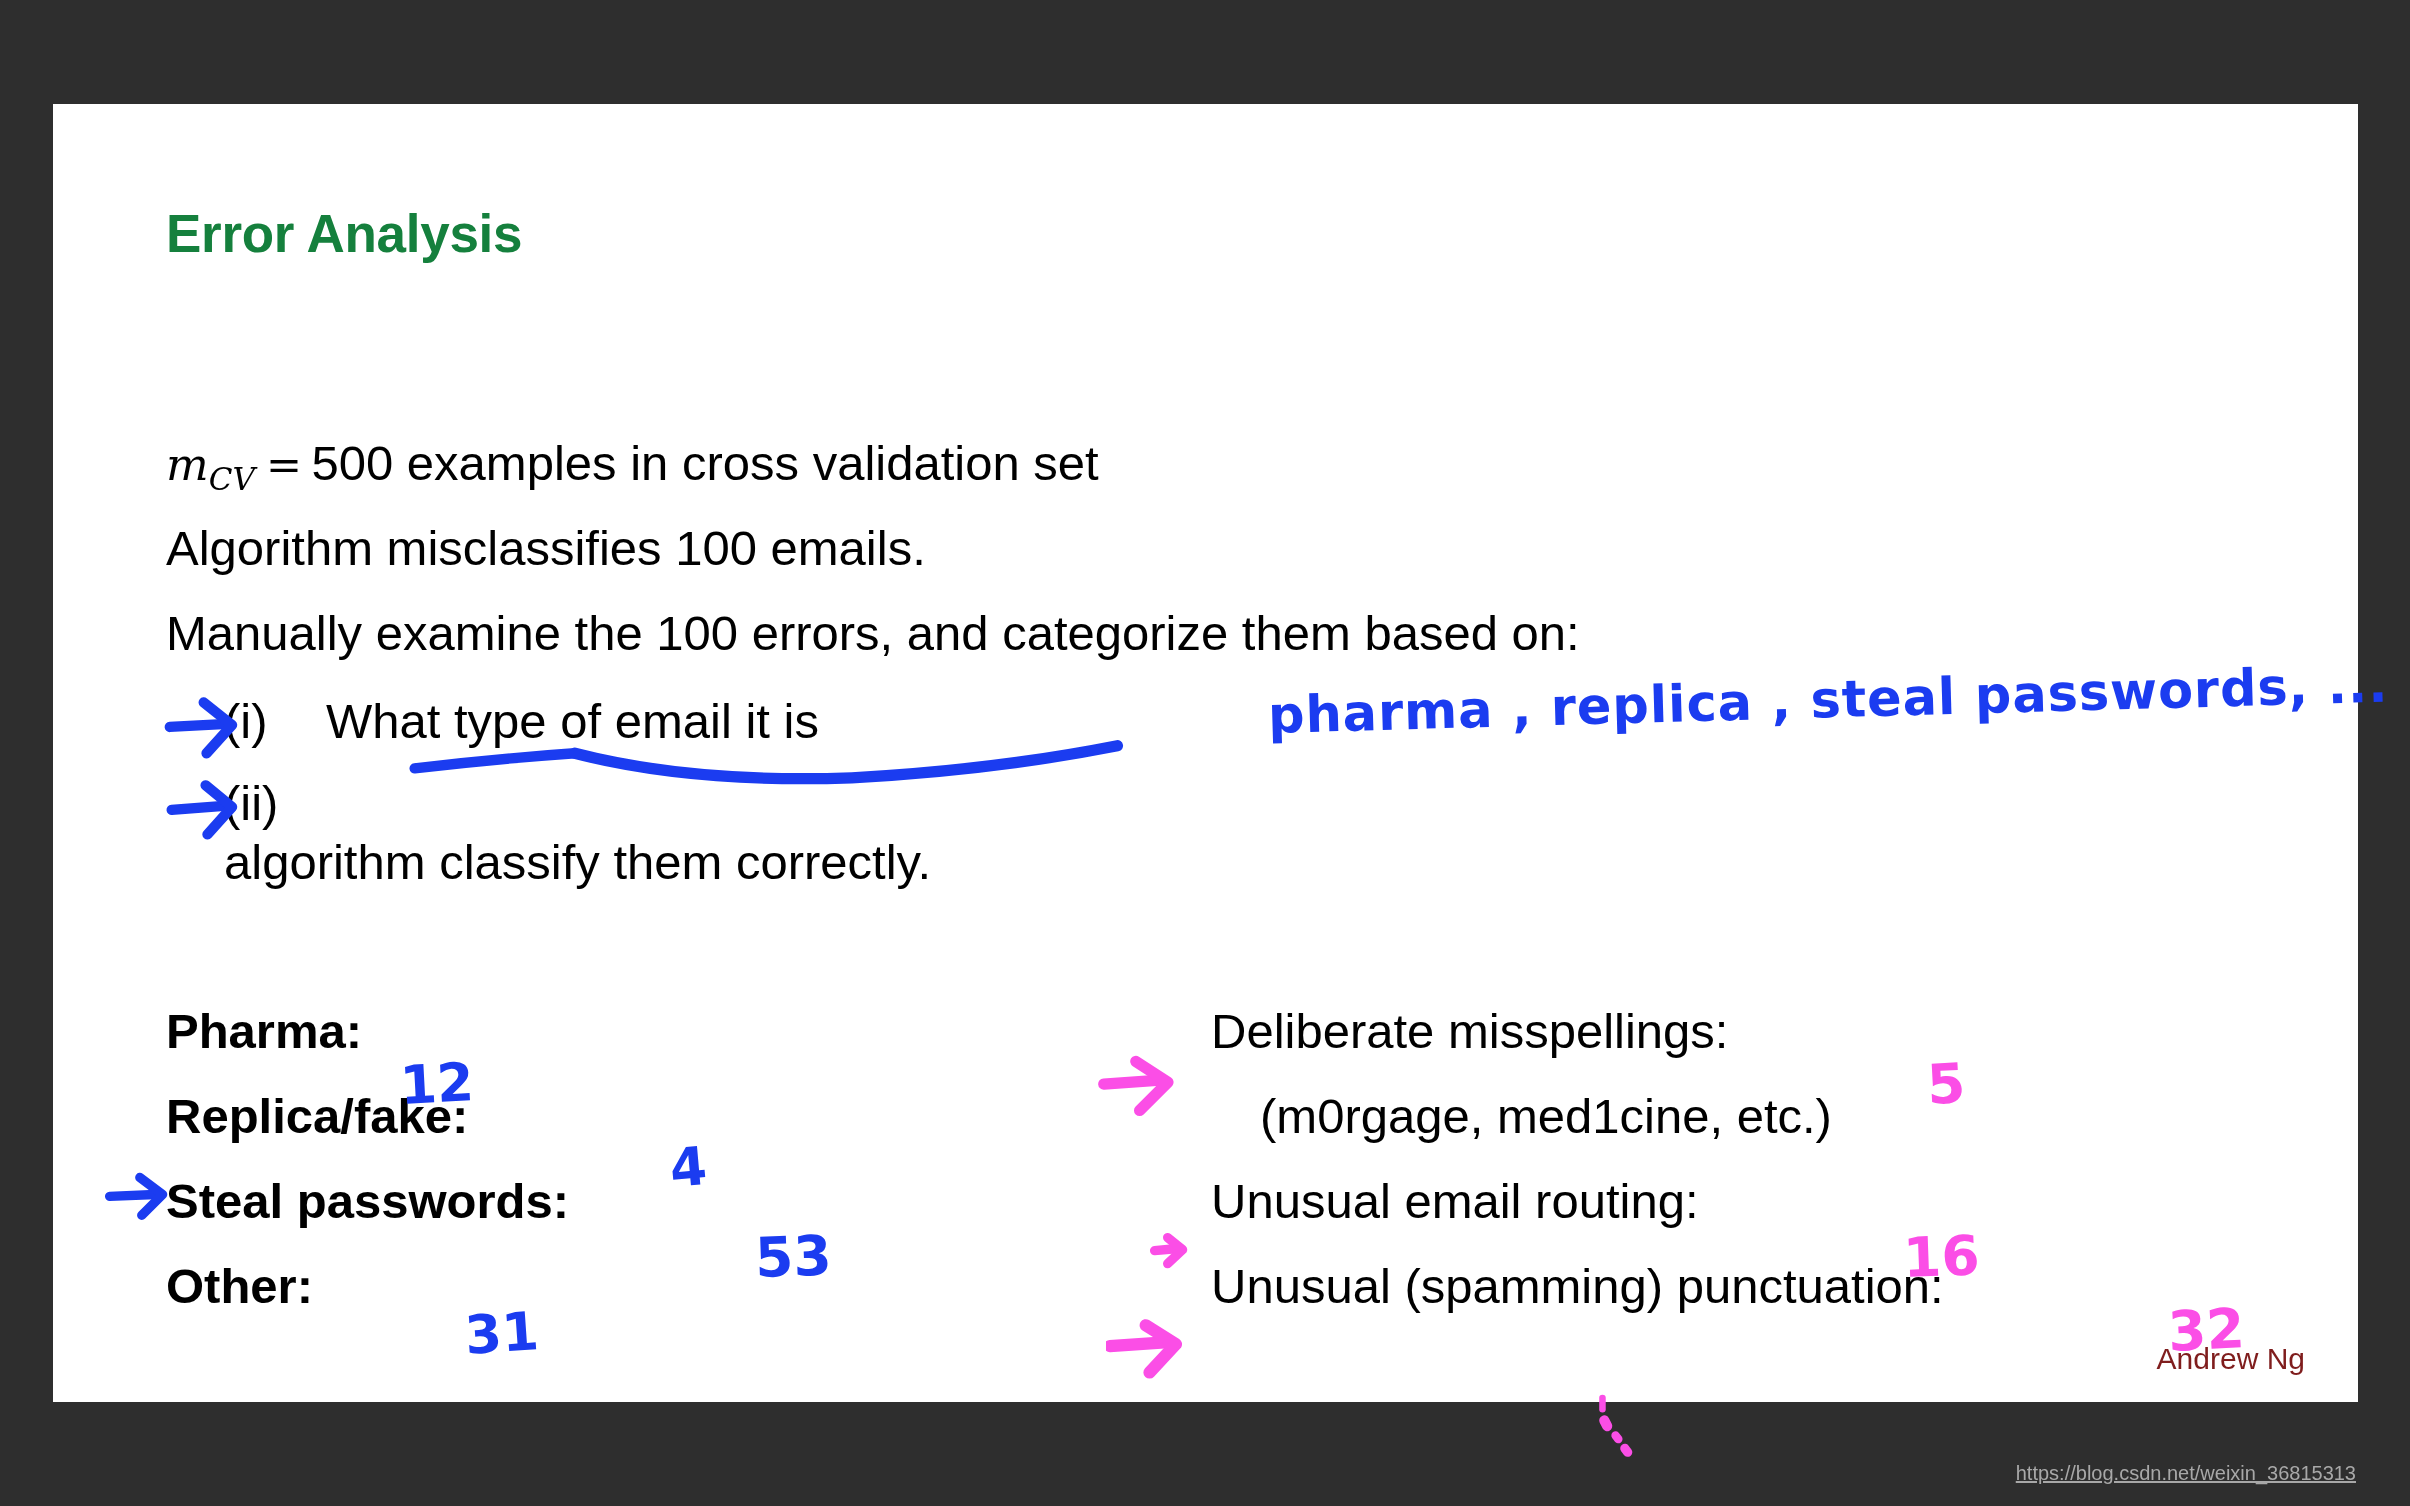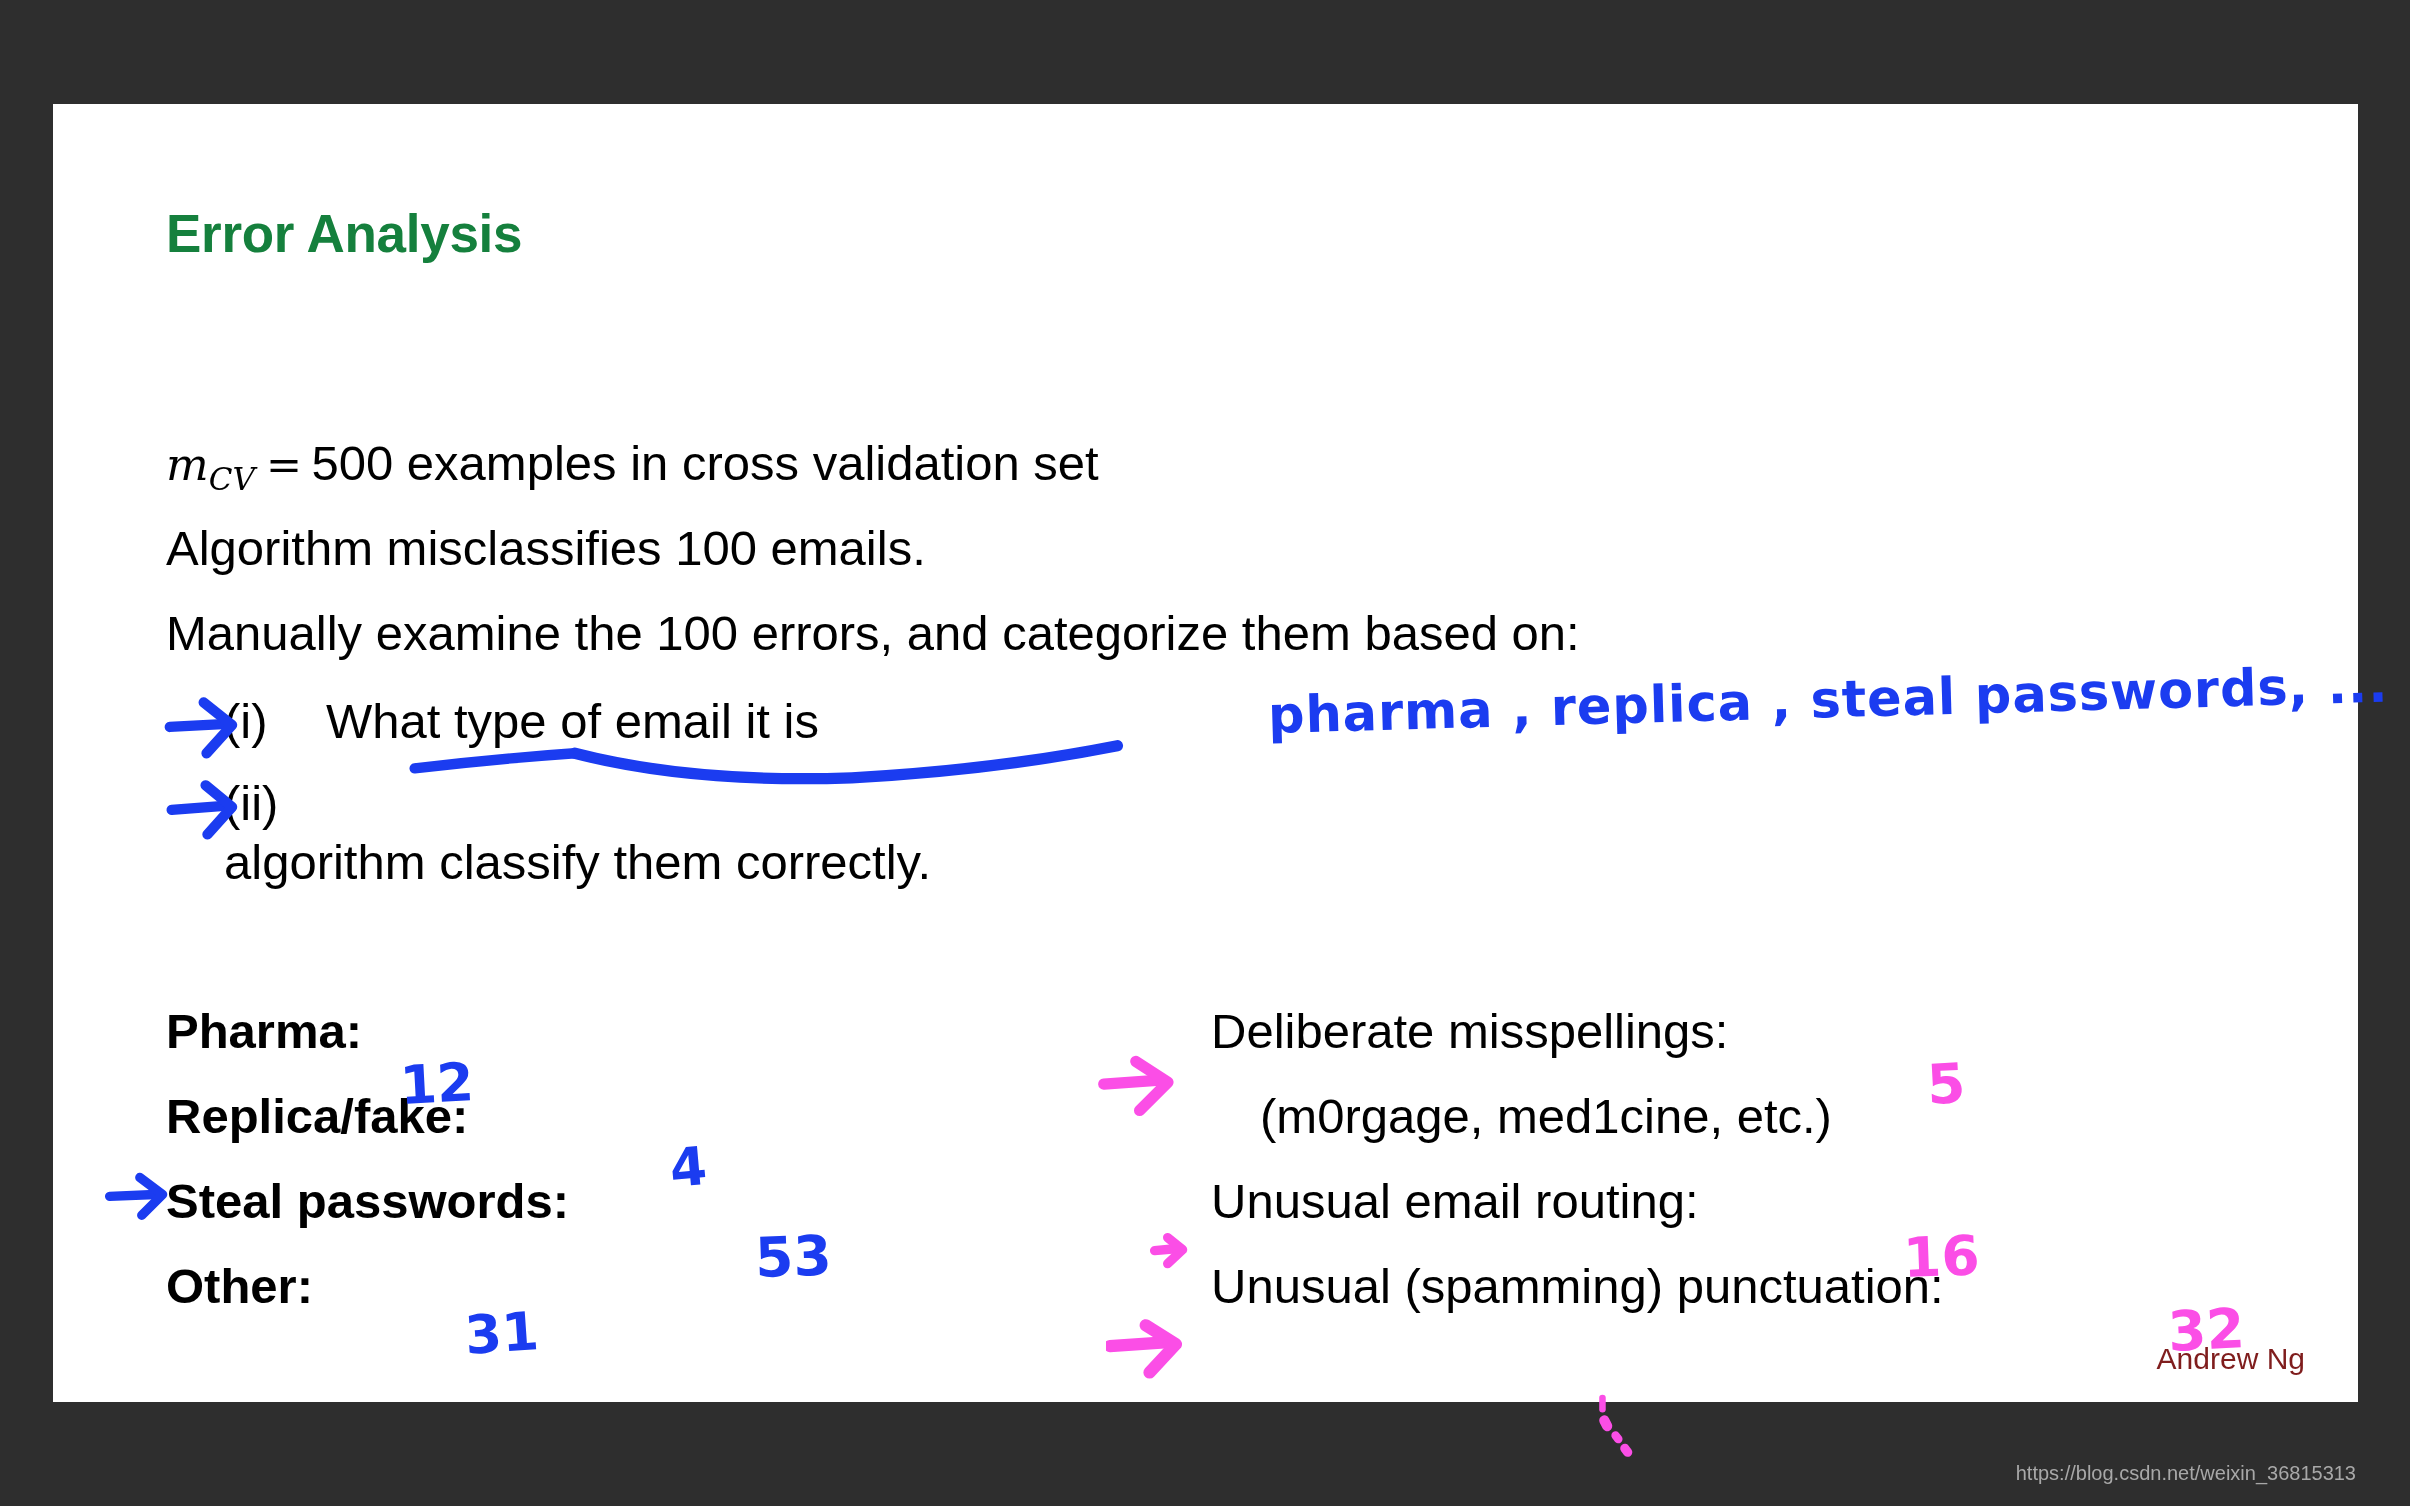--- a/index.html
+++ b/index.html
@@ -147,20 +147,21 @@
     font-size: 30px;
     color: #7f1d1d;
   }
   #watermark {
     position: absolute;
     right: 55px;
     top: 1462px;
     font-size: 20px;
     color: #a8a8a8;
     font-family: "Liberation Sans", sans-serif;
+    text-decoration: underline;
   }
 </style>
 </head>
 <body>
 
 <div id="slide">
 
   <div id="title">Error Analysis</div>
 
   <div class="bodyline" id="line-mcv">

